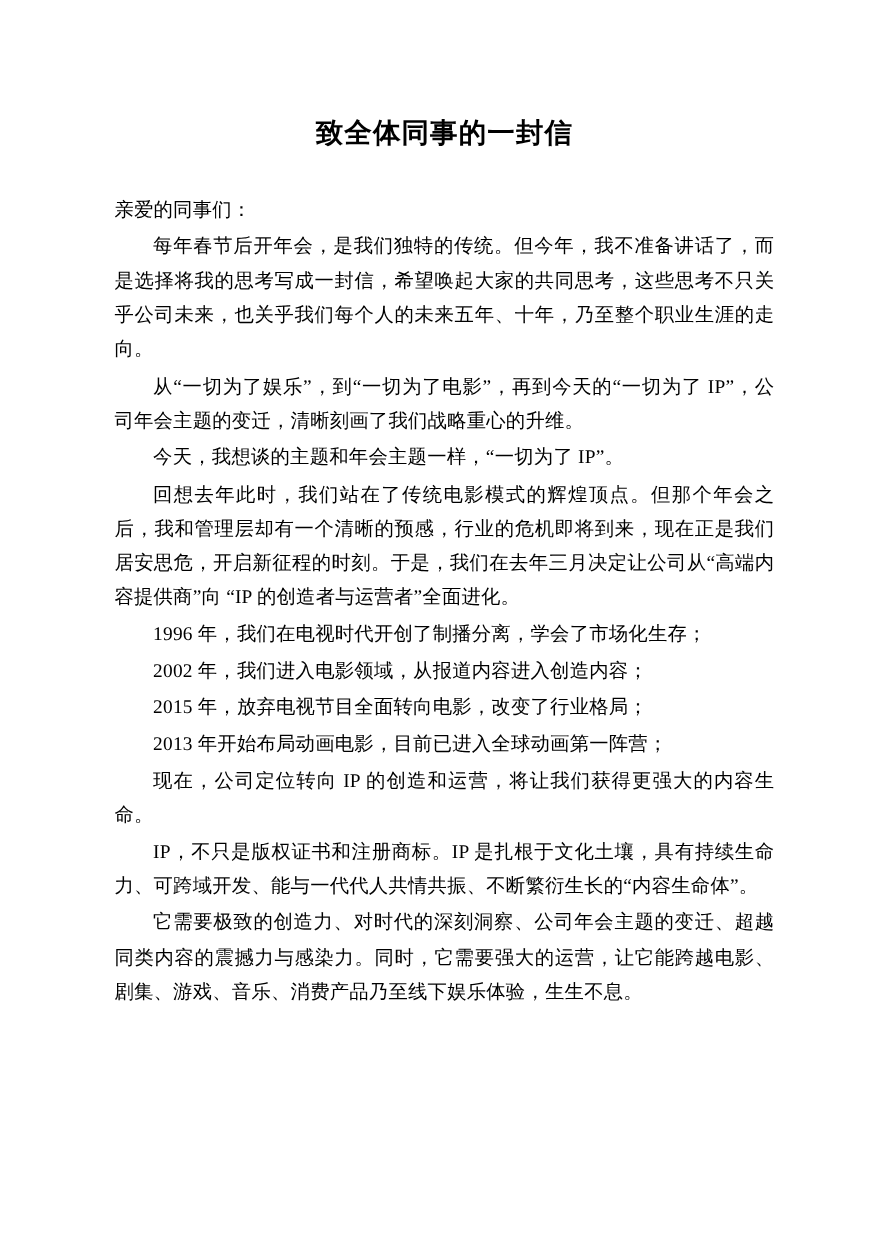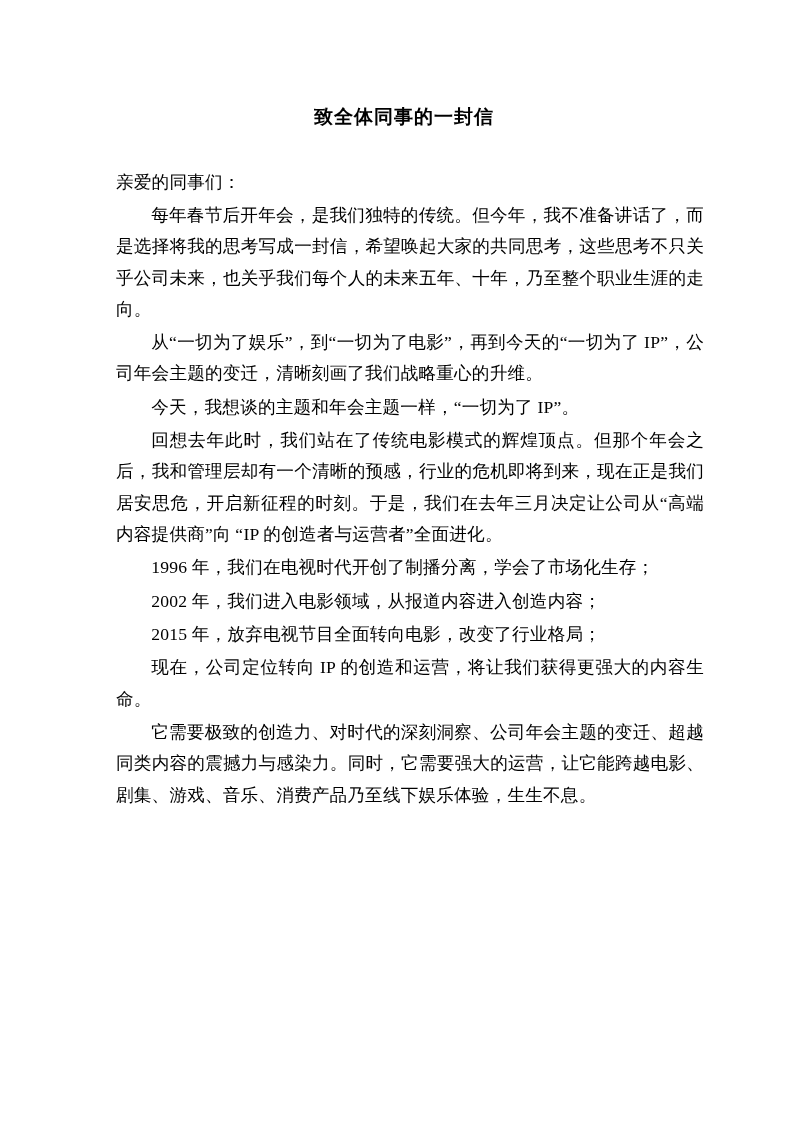--- a/index.html
+++ b/index.html
@@ -17,30 +17,30 @@
   }
   .page {
     width: 800px;
     height: 1131px;
     box-sizing: border-box;
     padding: 104px 96px 60px 104px;
     background: #ffffff;
   }
   .doc-title {
     text-align: center;
-    font-size: 19px;
+    font-size: 25px;
     font-weight: bold;
     letter-spacing: 1px;
     margin: 0 0 36px 0;
     line-height: 1.4;
   }
   .para {
     font-size: 17.6px;
     line-height: 1.78;
-    margin: 0 0 2px 12px;
+    margin: 0 0 2px 0;
     text-align: justify;
     text-justify: inter-ideograph;
     letter-spacing: 0.2px;
   }
   .indent {
     text-indent: 2em;
   }
   .no-indent {
     text-indent: 0;
   }
@@ -52,16 +52,18 @@
   <h1 class="doc-title">致全体同事的一封信</h1>
   <div class="body-text">
     <p class="para no-indent">亲爱的同事们：</p>
     <p class="para indent">每年春节后开年会，是我们独特的传统。但今年，我不准备讲话了，而是选择将我的思考写成一封信，希望唤起大家的共同思考，这些思考不只关乎公司未来，也关乎我们每个人的未来五年、十年，乃至整个职业生涯的走向。</p>
     <p class="para indent">从“一切为了娱乐”，到“一切为了电影”，再到今天的“一切为了 IP”，公司年会主题的变迁，清晰刻画了我们战略重心的升维。</p>
     <p class="para indent">今天，我想谈的主题和年会主题一样，“一切为了 IP”。</p>
     <p class="para indent">回想去年此时，我们站在了传统电影模式的辉煌顶点。但那个年会之后，我和管理层却有一个清晰的预感，行业的危机即将到来，现在正是我们居安思危，开启新征程的时刻。于是，我们在去年三月决定让公司从“高端内容提供商”向 “IP 的创造者与运营者”全面进化。</p>
     <p class="para indent">1996 年，我们在电视时代开创了制播分离，学会了市场化生存；</p>
     <p class="para indent">2002 年，我们进入电影领域，从报道内容进入创造内容；</p>
     <p class="para indent">2015 年，放弃电视节目全面转向电影，改变了行业格局；</p>
+    <p class="para indent">2013 年开始布局动画电影，目前已进入全球动画第一阵营；</p>
     <p class="para indent">现在，公司定位转向 IP 的创造和运营，将让我们获得更强大的内容生命。</p>
+    <p class="para indent">IP，不只是版权证书和注册商标。IP 是扎根于文化土壤，具有持续生命力、可跨域开发、能与一代代人共情共振、不断繁衍生长的“内容生命体”。</p>
     <p class="para indent">它需要极致的创造力、对时代的深刻洞察、公司年会主题的变迁、超越同类内容的震撼力与感染力。同时，它需要强大的运营，让它能跨越电影、剧集、游戏、音乐、消费产品乃至线下娱乐体验，生生不息。</p>
   </div>
 </div>
 
 </body></html>

